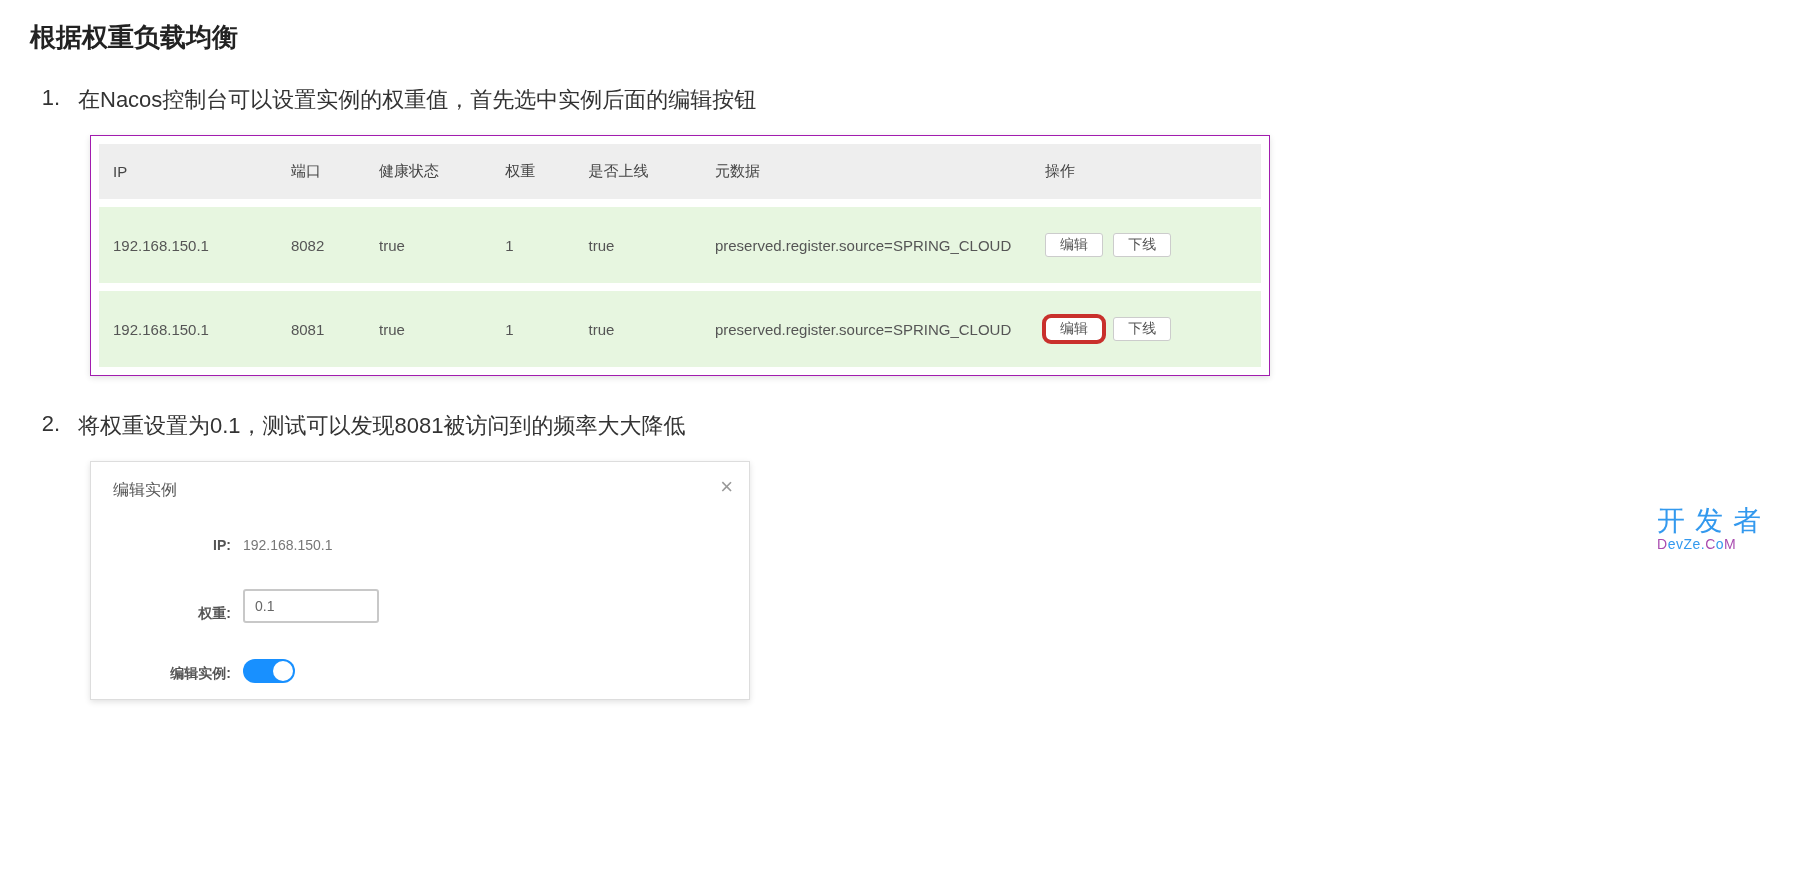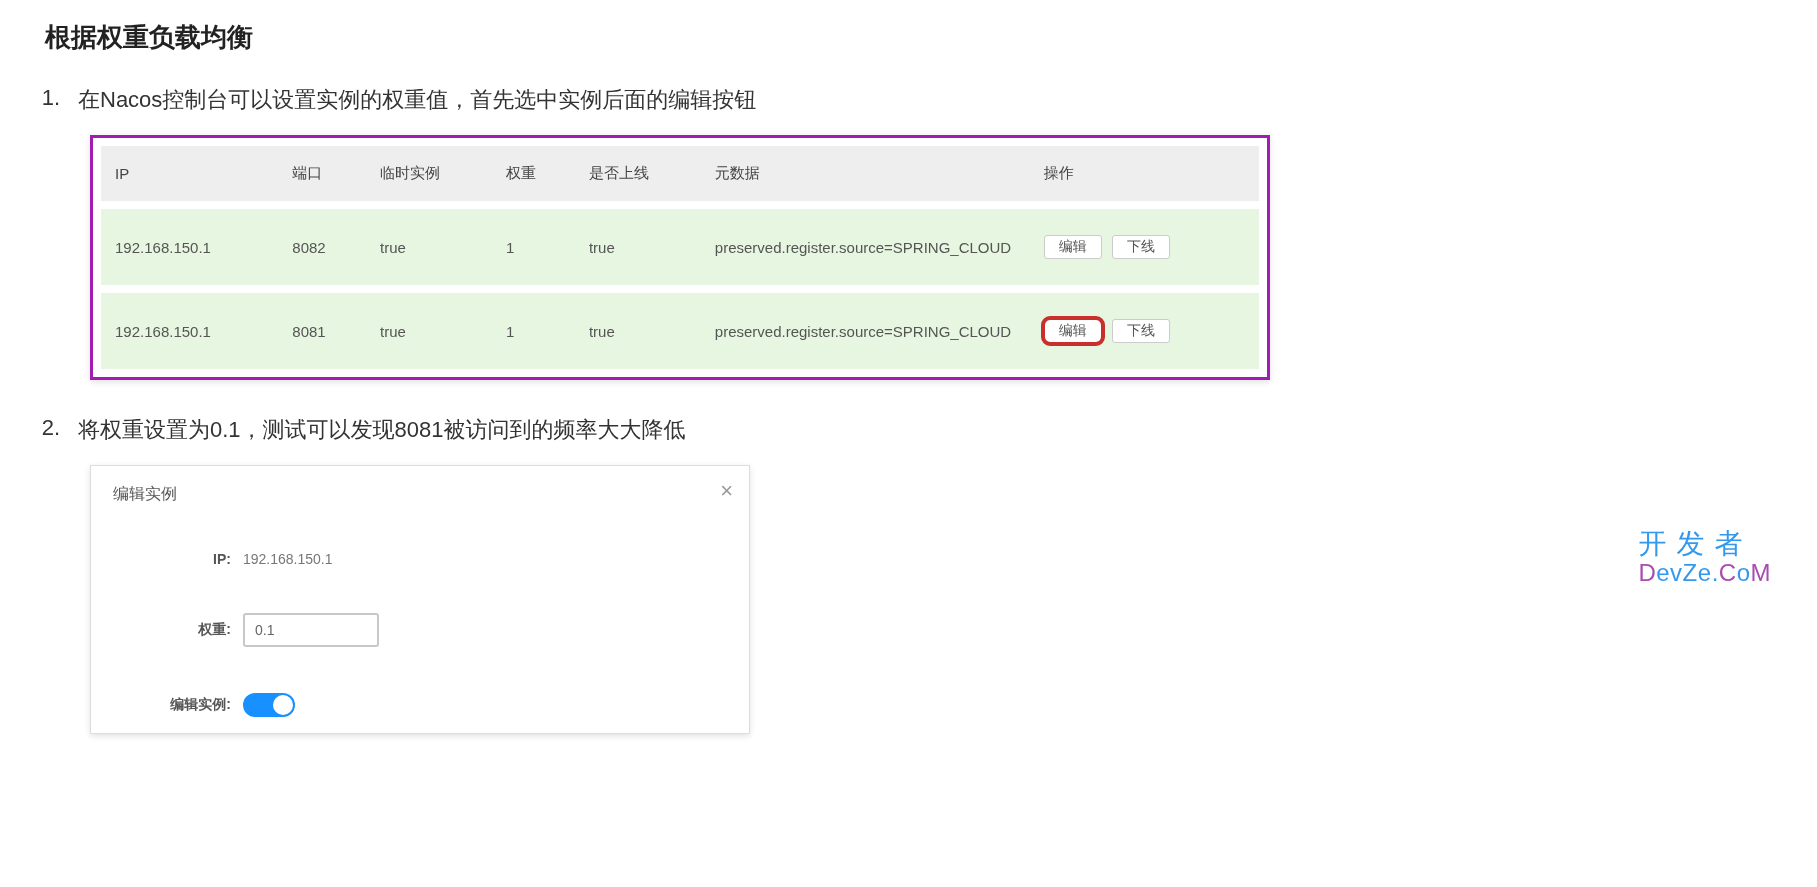--- a/index.html
+++ b/index.html
@@ -8,40 +8,39 @@
       background: #fff;
       padding: 20px 30px;
       color: #333;
       width: 1817px;
     }
     .section-title {
       font-size: 26px;
       font-weight: bold;
       color: #222;
       margin-bottom: 30px;
-      margin-left: 15px;
     }
     .list-item {
       display: flex;
       margin-bottom: 20px;
       font-size: 22px;
       color: #333;
     }
     .list-number {
       width: 48px;
       text-align: right;
       padding-right: 18px;
       flex-shrink: 0;
     }
     .list-text { flex: 1; }
     .table-container {
       margin-left: 60px;
       margin-bottom: 35px;
       width: 1180px;
-      border: 3px solid #a21caf;
+      border: 1px solid #a21caf;
       box-shadow: 0 2px 6px rgba(0,0,0,0.12);
       background: #fff;
       padding: 8px;
     }
     table {
       width: 100%;
       border-collapse: collapse;
       font-size: 15px;
     }
     thead th {
@@ -95,22 +94,22 @@
       position: absolute;
       top: 12px;
       right: 16px;
       font-size: 22px;
       color: #999;
       cursor: pointer;
       font-weight: 200;
     }
     .form-row {
       display: flex;
-      align-items: center;
-      margin-top: 46px;
+      align-items: flex-end;
+      margin-top: 36px;
       font-size: 14px;
       color: #666;
     }
     .form-label {
       width: 130px;
       text-align: right;
       padding-right: 12px;
       font-weight: bold;
       color: #555;
     }
@@ -142,21 +141,21 @@
     }
     .watermark {
       position: absolute;
       right: 16px;
       bottom: 148px;
       text-align: left;
       line-height: 1.1;
       pointer-events: none;
     }
     .wm-cn { color: #3399ee; font-size: 28px; letter-spacing: 10px; font-weight: 300; }
-    .wm-en { color: #3399ee; font-size: 24px; letter-spacing: 0.5px; }
+    .wm-en { color: #3399ee; font-size: 14px; letter-spacing: 0.5px; }
     .wm-en .d, .wm-en .c, .wm-en .m2 { color: #a94cb0; }
     .page-wrap { position: relative; }
   </style>
 </head>
 <body>
 
 <div class="page-wrap">
 
   <div class="section-title">根据权重负载均衡</div>
 
@@ -164,21 +163,21 @@
     <div class="list-number">1.</div>
     <div class="list-text">在Nacos控制台可以设置实例的权重值，首先选中实例后面的编辑按钮</div>
   </div>
 
   <div class="table-container">
     <table>
       <thead>
         <tr>
           <th>IP</th>
           <th>端口</th>
-          <th>临时实例</th>
+          <th>健康状态</th>
           <th>权重</th>
           <th>是否上线</th>
           <th>元数据</th>
           <th>操作</th>
         </tr>
       </thead>
       <tbody>
         <tr>
           <td>192.168.150.1</td>
           <td>8082</td>

